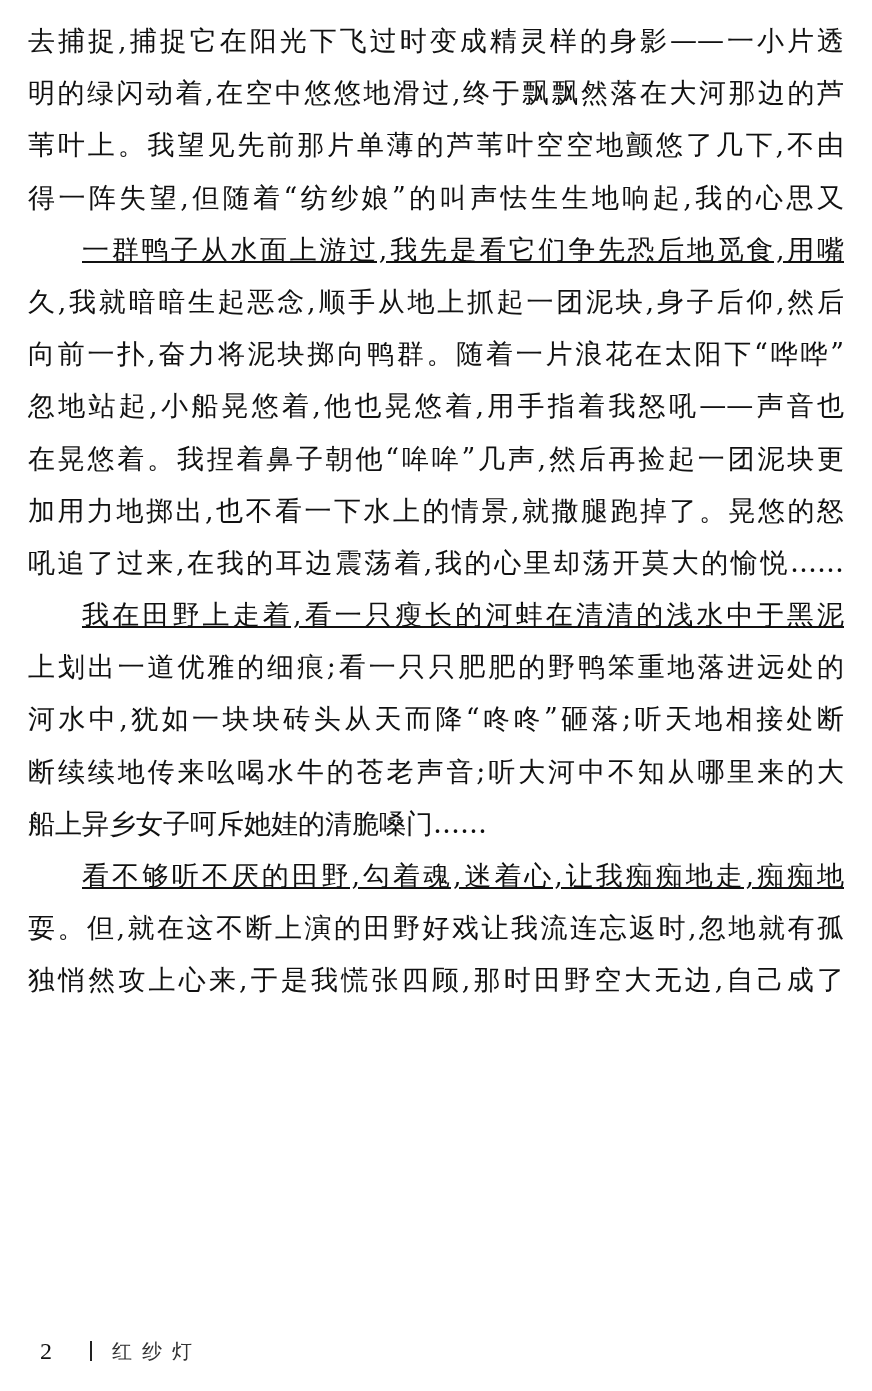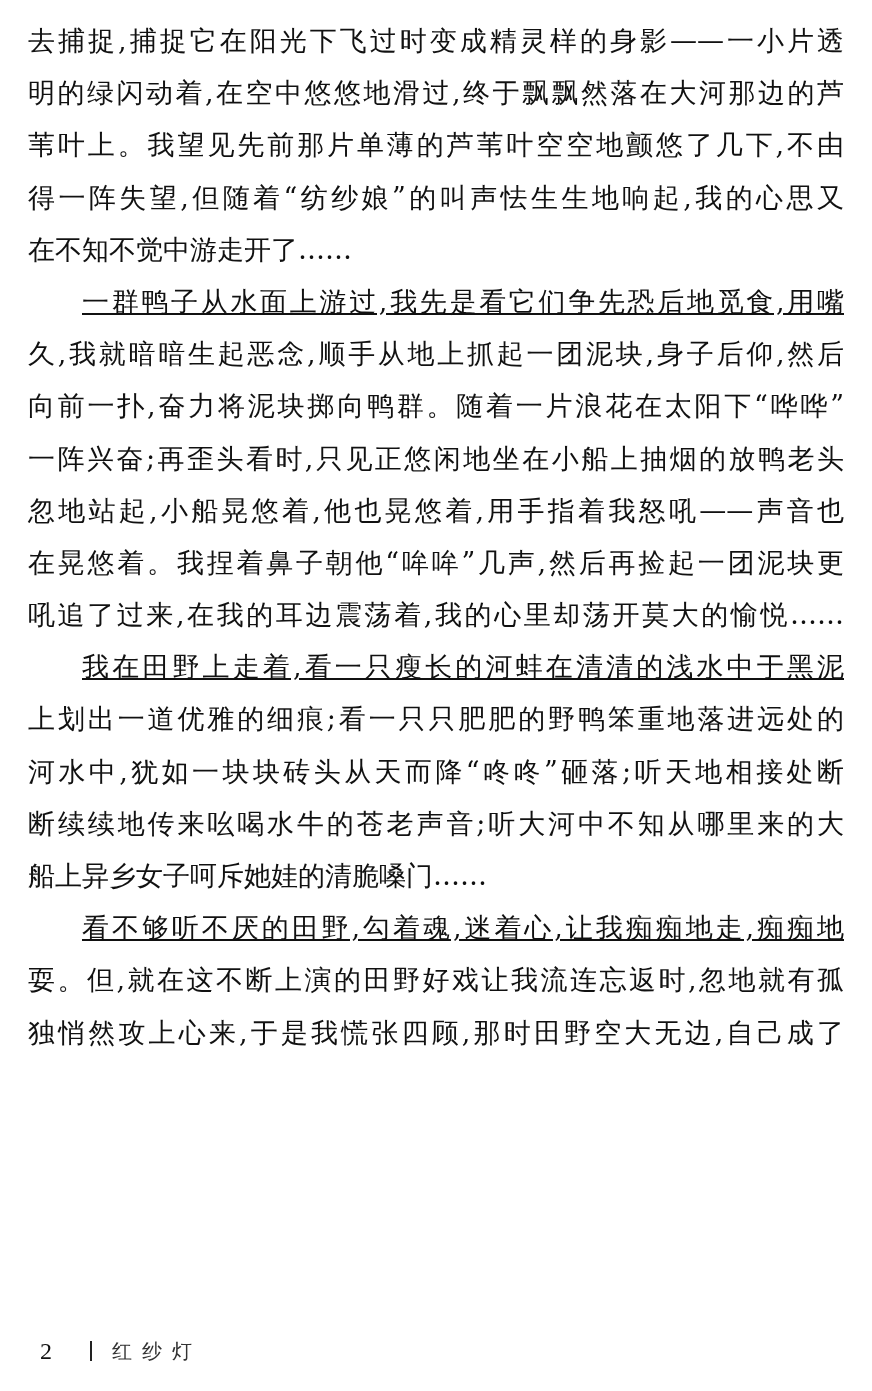--- a/index.html
+++ b/index.html
@@ -26,27 +26,26 @@
 </style>
 </head>
 <body>
 
 <div class="page">
   <div class="body-text" id="body-text">
       <div class="line">去捕捉,捕捉它在阳光下飞过时变成精灵样的身影——一小片透</div>
       <div class="line">明的绿闪动着,在空中悠悠地滑过,终于飘飘然落在大河那边的芦</div>
       <div class="line">苇叶上。我望见先前那片单薄的芦苇叶空空地颤悠了几下,不由</div>
       <div class="line">得一阵失望,但随着“纺纱娘”的叫声怯生生地响起,我的心思又</div>
-      <div class="line last">在不知不觉中游走开了……</div>
       <div class="line indent">一群鸭子从水面上游过,我先是看它们争先恐后地觅食,用嘴</div>
       <div class="line">久,我就暗暗生起恶念,顺手从地上抓起一团泥块,身子后仰,然后</div>
       <div class="line">向前一扑,奋力将泥块掷向鸭群。随着一片浪花在太阳下“哗哗”</div>
-      <div class="line">一阵兴奋;再歪头看时,只见正悠闲地坐在小船上抽烟的放鸭老头</div>
       <div class="line">忽地站起,小船晃悠着,他也晃悠着,用手指着我怒吼——声音也</div>
       <div class="line">在晃悠着。我捏着鼻子朝他“哞哞”几声,然后再捡起一团泥块更</div>
+      <div class="line">加用力地掷出,也不看一下水上的情景,就撒腿跑掉了。晃悠的怒</div>
       <div class="line">吼追了过来,在我的耳边震荡着,我的心里却荡开莫大的愉悦……</div>
       <div class="line indent">我在田野上走着,看一只瘦长的河蚌在清清的浅水中于黑泥</div>
       <div class="line">上划出一道优雅的细痕;看一只只肥肥的野鸭笨重地落进远处的</div>
       <div class="line">河水中,犹如一块块砖头从天而降“咚咚”砸落;听天地相接处断</div>
       <div class="line">断续续地传来吆喝水牛的苍老声音;听大河中不知从哪里来的大</div>
       <div class="line last">船上异乡女子呵斥她娃的清脆嗓门……</div>
       <div class="line indent">看不够听不厌的田野,勾着魂,迷着心,让我痴痴地走,痴痴地</div>
       <div class="line">耍。但,就在这不断上演的田野好戏让我流连忘返时,忽地就有孤</div>
       <div class="line">独悄然攻上心来,于是我慌张四顾,那时田野空大无边,自己成了</div>
     </div>

